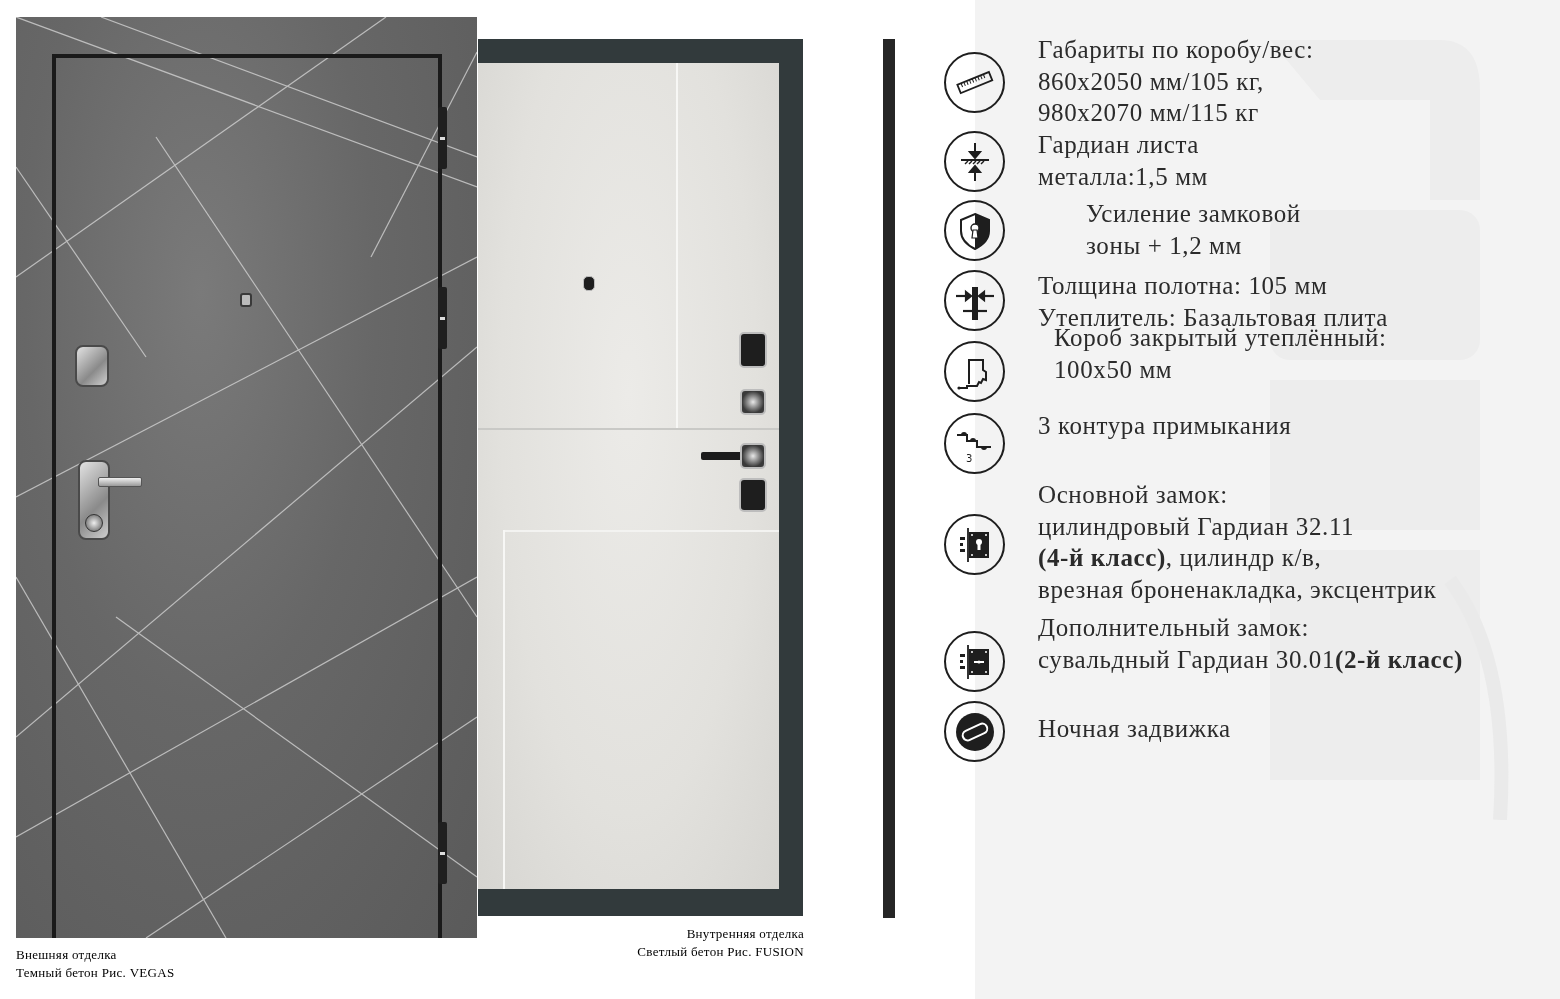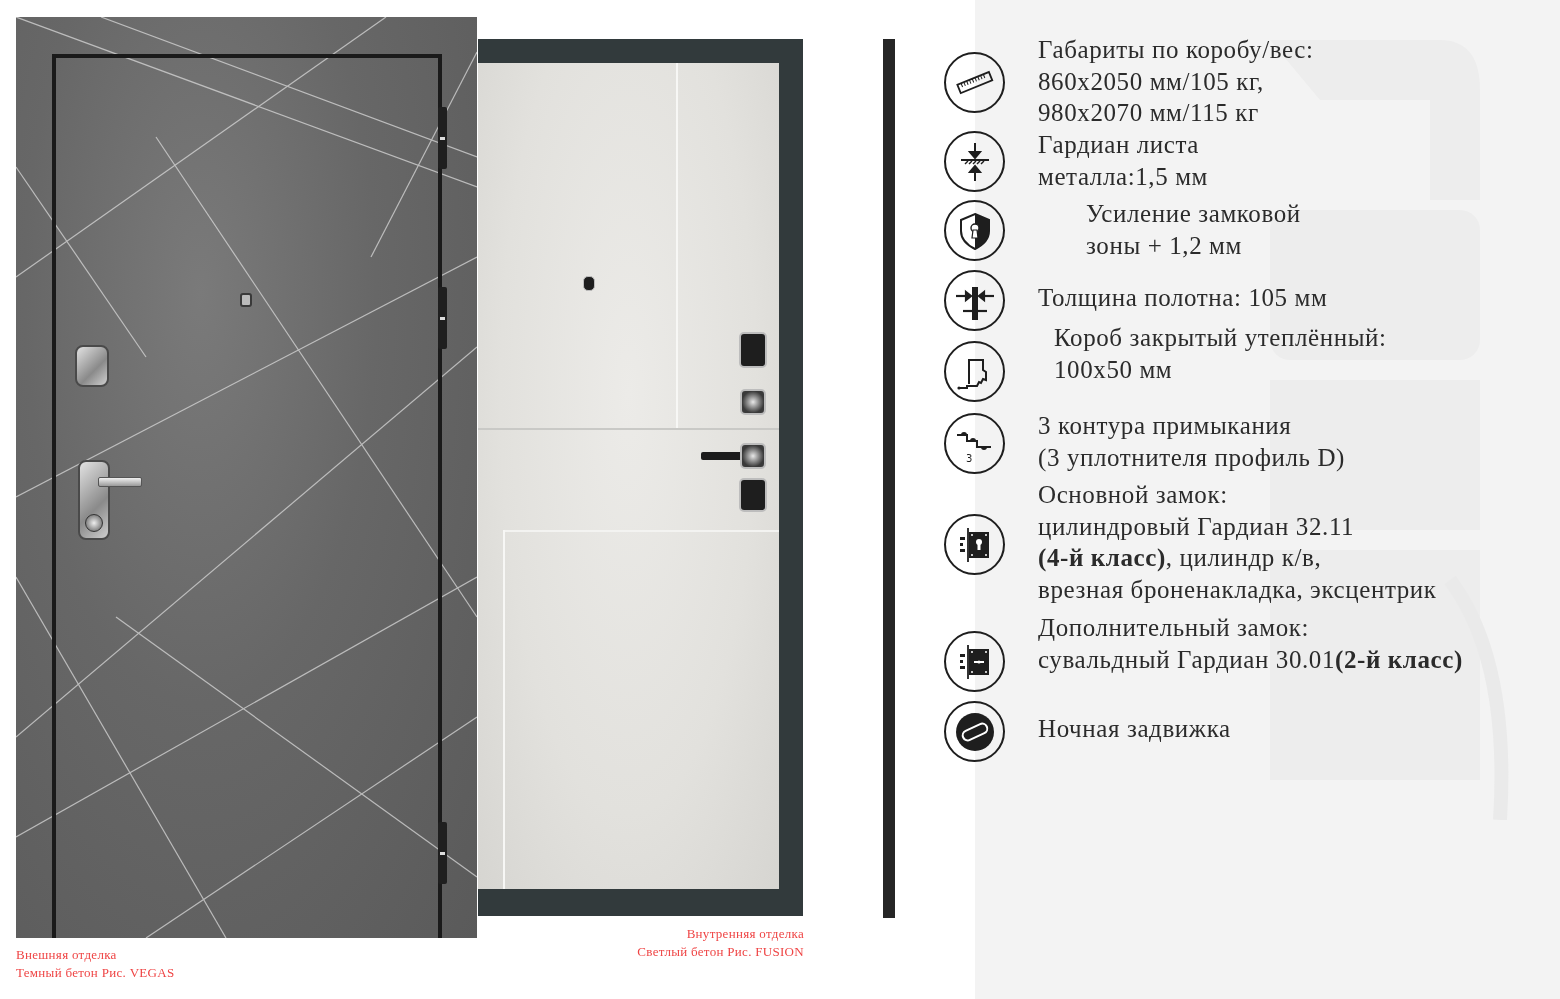--- a/index.html
+++ b/index.html
@@ -27,21 +27,21 @@
   .door-inner-panel { position: absolute; left: 478px; top: 63px; width: 301px; height: 826px;
     background: radial-gradient(ellipse at 50% 40%, #ecebe8 0%, #e2e1dd 60%, #d6d5d1 100%); }
   .in-line-v1 { position: absolute; left: 676px; top: 63px; width: 2px; height: 365px; background: #f7f7f5; }
   .in-line-h  { position: absolute; left: 478px; top: 428px; width: 301px; height: 2px; background: #c9c9c6; }
   .in-line-v2 { position: absolute; left: 503px; top: 530px; width: 2px; height: 359px; background: #f7f7f5; }
   .in-line-h2 { position: absolute; left: 503px; top: 530px; width: 276px; height: 2px; background: #f3f3f1; }
   .sq { position: absolute; background: #1e1e1e; border: 2px solid #bdbdbd; border-radius: 5px; }
   .sq.chrome { background: radial-gradient(#e8e8e8,#3a3a3a 70%); }
   .inner-handle { position: absolute; left: 701px; top: 452px; width: 46px; height: 8px; background: #1c1c1c; border-radius: 2px; }
 
-  .caption { position: absolute; font-family: "Liberation Serif", serif; font-size: 13px; line-height: 18px; color: #ef4444; letter-spacing: 0.3px; }
+  .caption { position: absolute; font-family: "Liberation Serif", serif; font-size: 13px; line-height: 18px; color: #000000; letter-spacing: 0.3px; }
   .caption.left { left: 16px; top: 946px; }
   .caption.right { left: 560px; top: 925px; width: 244px; text-align: right; }
 
   .divider-bar { position: absolute; left: 883px; top: 39px; width: 12px; height: 879px; background: #262626; }
 
   
   .spec-icon { position: absolute; left: 944px; width: 61px; height: 61px; border: 2.5px solid #1e1e1e; border-radius: 50%; background: transparent; display: flex; align-items: center; justify-content: center; }
   .spec-icon svg { width: 44px; height: 44px; }
   .spec-text { position: absolute; left: 1038px; font-family: "Liberation Serif", serif; font-size: 25px; line-height: 31.5px; color: #2b2b2b; letter-spacing: 0.6px; white-space: nowrap; }
   .spec-text b { font-weight: bold; }
@@ -177,22 +177,23 @@
       <g stroke="#1e1e1e" stroke-width="2.2" fill="#1e1e1e">
         <line x1="3" y1="17" x2="16" y2="17"></line>
         <path d="M13 13 L18 17 L13 21 Z"></path>
         <line x1="28" y1="17" x2="41" y2="17"></line>
         <path d="M31 13 L26 17 L31 21 Z"></path>
         <rect x="19" y="8" width="6" height="33" stroke="none"></rect>
         <line x1="10" y1="32" x2="34" y2="32"></line>
       </g>
     </svg>
 </div>
-<div class="spec-text" style="top:282px;">
+<div class="spec-text" style="top:270px;">
   <div>Толщина полотна: 105 мм</div>
+  <div>Утеплитель: Базальтовая плита</div>
 </div>
 
 <div class="spec-icon" style="top:341px;">
   <svg viewBox="0 0 44 44">
       <path d="M6 38 L14 38 L14 36 L24 36 L26 32 L28 33 L30 29 L33 30 L33 22 L30 20 L30 10 L16 10 L16 34" fill="none" stroke="#1e1e1e" stroke-width="2"></path>
       <circle cx="6" cy="38" r="1.6" fill="#1e1e1e"></circle>
     </svg>
 </div>
 <div class="spec-text" style="top:322px;margin-left:16px;">
   <div>Короб закрытый утеплённый:</div>
@@ -201,21 +202,20 @@
 
 <div class="spec-icon" style="top:413px;">
   <svg viewBox="0 0 44 44">
       <path d="M4 13 H14 V19 H24 V25 H38" fill="none" stroke="#1e1e1e" stroke-width="2"></path>
       <path d="M8 13 a3 3 0 0 1 6 0 Z M17 19 a3 3 0 0 1 6 0 Z M28 25 a3 3 0 0 0 6 0 Z" fill="#1e1e1e"></path>
       <text x="13" y="40" font-size="10" font-family="DejaVu Sans, sans-serif" fill="#1e1e1e">3</text>
     </svg>
 </div>
 <div class="spec-text" style="top:410px;">
   <div>3 контура примыкания</div>
-  <div>(3 уплотнителя профиль D)</div>
 </div>
 
 <div class="spec-icon" style="top:514px;">
   <svg viewBox="0 0 44 44">
       <line x1="15" y1="5" x2="15" y2="39" stroke="#1e1e1e" stroke-width="1.8"></line>
       <rect x="16" y="9" width="20" height="26" fill="#1e1e1e"></rect>
       <g fill="#1e1e1e">
         <rect x="7" y="14" width="5" height="3"></rect>
         <rect x="7" y="20" width="3" height="3"></rect>
         <rect x="7" y="26" width="5" height="3"></rect>

